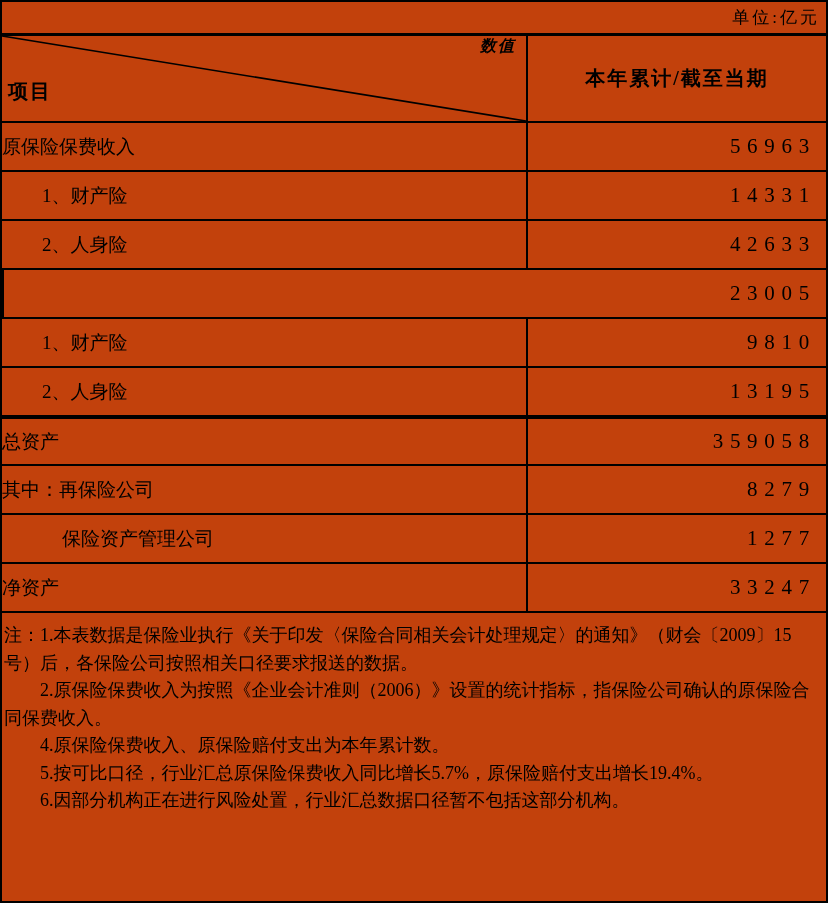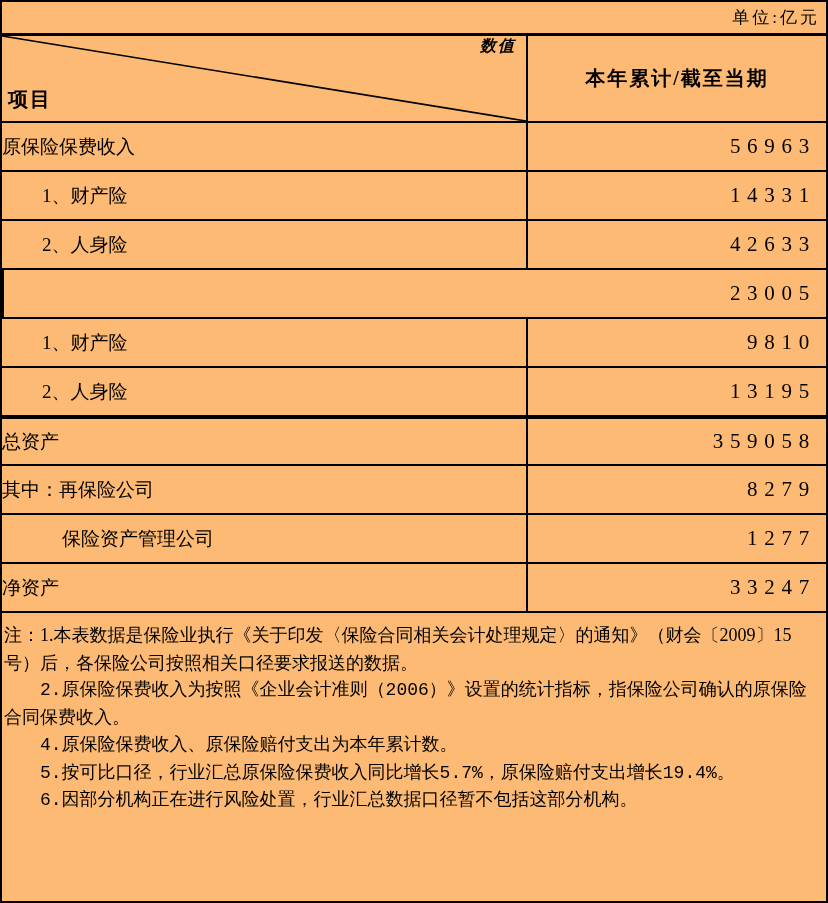--- a/index.html
+++ b/index.html
@@ -8,21 +8,21 @@
     background: #ffffff;
     font-family: "Liberation Serif", "DejaVu Serif", serif;
     color: #000000;
   }
   .page {
     position: relative;
     width: 828px;
     height: 903px;
     box-sizing: border-box;
     border: 2px solid #000000;
-    background: #fdba74;
+    background: #c2410c;
     overflow: hidden;
   }
   
   .unit-strip {
     height: 31px;
     display: flex;
     align-items: center;
     justify-content: flex-end;
     padding-right: 6px;
     font-size: 17px;
@@ -74,21 +74,21 @@
   .corner-top-right {
     position: absolute;
     top: 0; right: 10px;
     font-weight: bold;
     font-size: 16px;
     letter-spacing: 2px;
     font-style: italic;
   }
   .corner-bottom-left {
     position: absolute;
-    bottom: 8px; left: 6px;
+    bottom: 16px; left: 6px;
     font-weight: bold;
     font-size: 20px;
     letter-spacing: 2px;
   }
   .header-value {
     flex: 1;
     box-sizing: border-box;
     border-left: 2px solid #000000;
     display: flex;
     align-items: center;
@@ -99,21 +99,21 @@
   }
   
   .notes {
     padding: 9px 2px 0 2px;
     font-size: 18px;
     line-height: 27.5px;
   }
   .notes p {
     margin: 0;
   }
-  .notes p.indented { text-indent: 2em; font-family: Liberation Mono, monospace; }
+  .notes p.indented { text-indent: 2em; }
 </style>
 </head>
 <body>
 
 <div class="page">
 
   <div class="unit-strip">
     <span>单位:亿元</span>
   </div>
 

